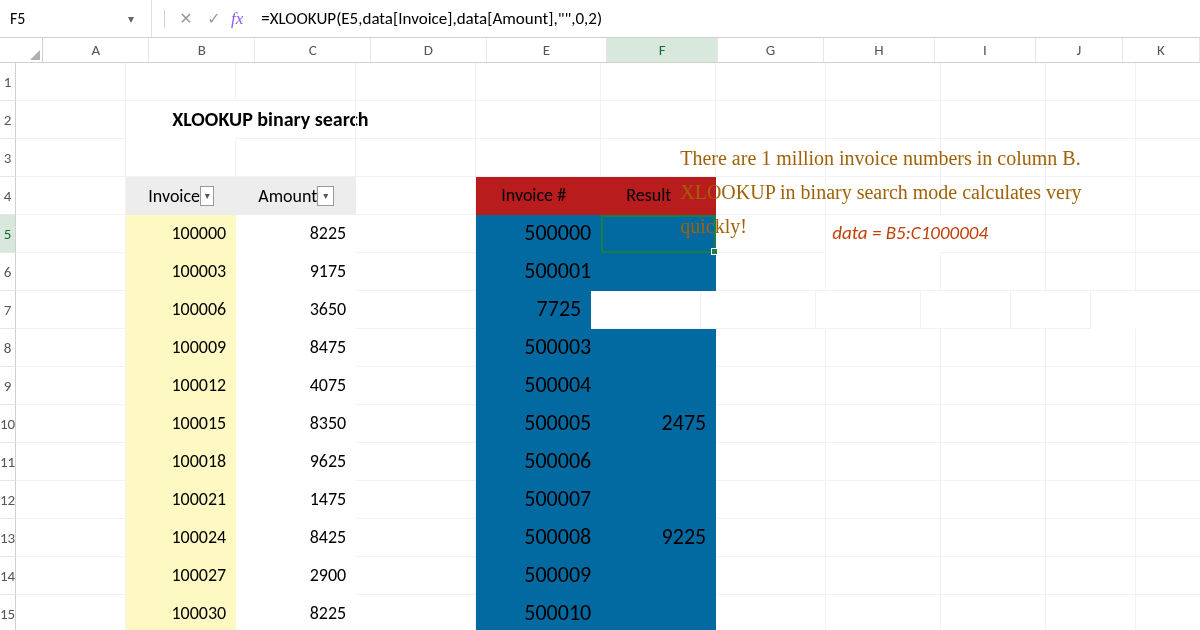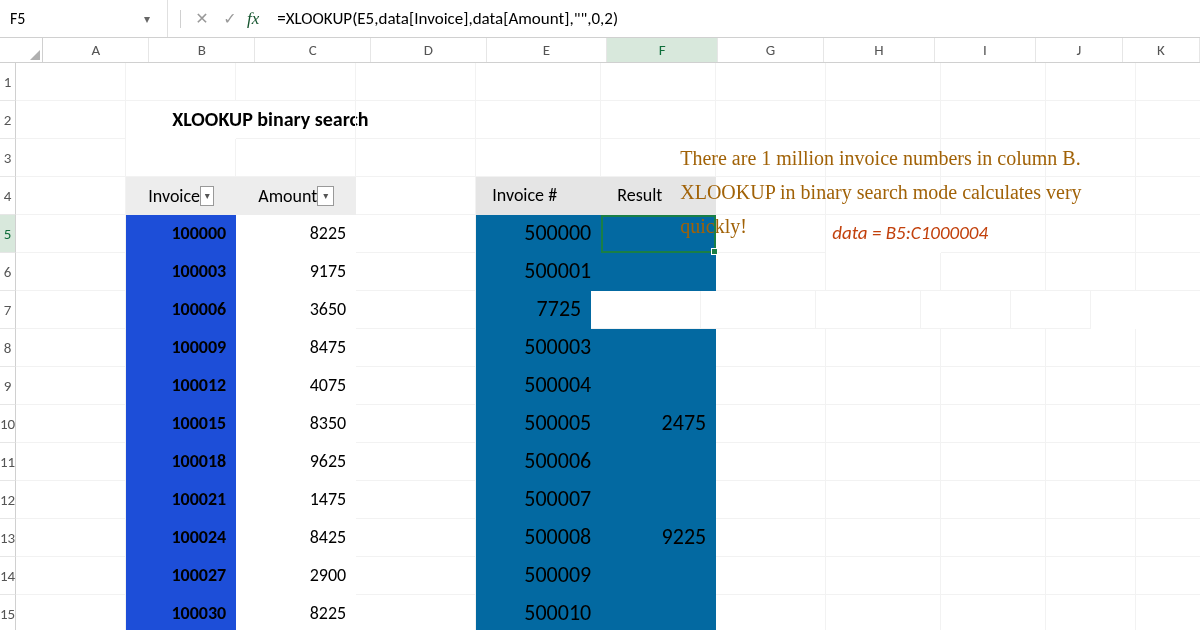--- a/index.html
+++ b/index.html
@@ -15,42 +15,42 @@
 
   
   .formula-bar {
     display: flex;
     align-items: center;
     height: 38px;
     border-bottom: 1px solid #d0d0d0;
     background: #fff;
   }
   .name-box {
-    width: 168px;
+    width: 152px;
     height: 100%;
     display: flex;
     align-items: center;
     padding: 0 10px;
     border-right: 1px solid #e0e0e0;
     justify-content: space-between;
   }
   .name-box-text { font-size: 16px; }
   .dropdown-chevron {
     width: 20px; text-align: center; color: #666; font-size: 12px;
   }
   .fb-controls {
     display: flex;
     align-items: center;
     gap: 6px;
     padding: 0 8px;
     height: 100%;
   }
   .fb-controls .vsep { width:1px; height:18px; background:#d0d0d0; margin:0 4px;}
   .fb-btn { color:#999; font-size:16px; width:22px; text-align:center; }
-  .fx-label { font-style: italic; font-family: "Times New Roman", serif; font-size:17px; color:#14532d; }
+  .fx-label { font-style: italic; font-family: "Times New Roman", serif; font-size:17px; color:#8b5cf6; }
   .formula-input {
     flex: 1;
     padding: 0 10px;
     font-size: 17px;
     font-family: Calibri, Arial, sans-serif;
     border: none;
     outline: none;
     height: 100%;
     background: transparent;
   }
@@ -124,27 +124,27 @@
     padding:0 22px;
   }
   .drop-icon {
     width:20px;height:20px;border:1px solid #999;display:flex;
     align-items:center;justify-content:center;font-size:10px;color:#555;background:#fff;
   }
   .tbl1-td {
     border:1px solid #bfbfbf;
     text-align:right; font-size:18px; padding-right:10px;
   }
-  .tbl1-td.col-invoice { background:#1d4ed8;font-weight:bold; }
+  .tbl1-td.col-invoice { background:#fef9c3; }
 
   
   .tbl2-th {
-    background:#e5e5e5;
+    background:#b91c1c;
     border:1px solid #a8c19c;
-    font-size:18px; padding-left:16px;
+    font-size:18px; padding-left:25px;
   }
   .tbl2-td {
     border:1px solid #bfbfbf;
     text-align:right; font-size:22px; padding-right:10px;
     background:#0369a1;
   }
 
   
   .anno-range { font-style:italic; font-size:19px; color:#c2410c; white-space:nowrap;}
   .anno-note {

